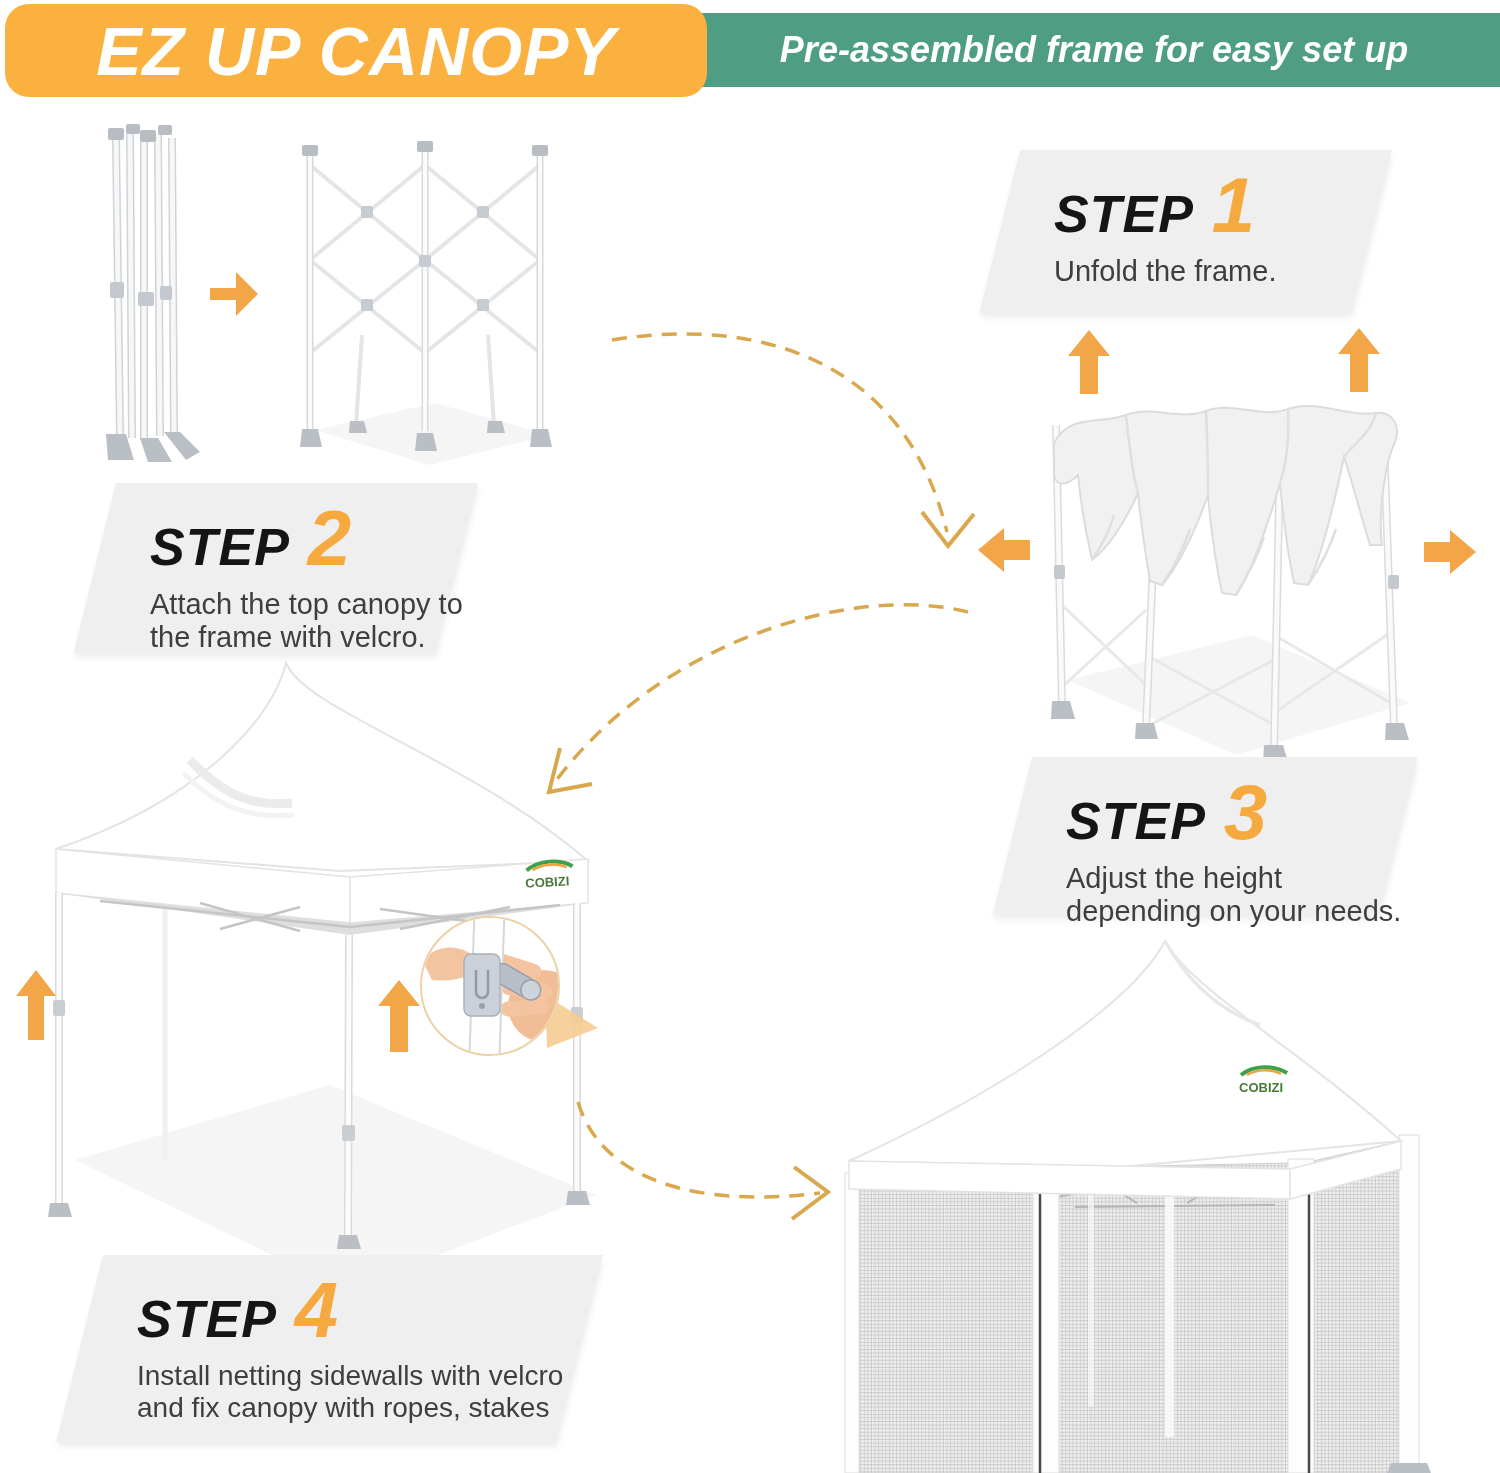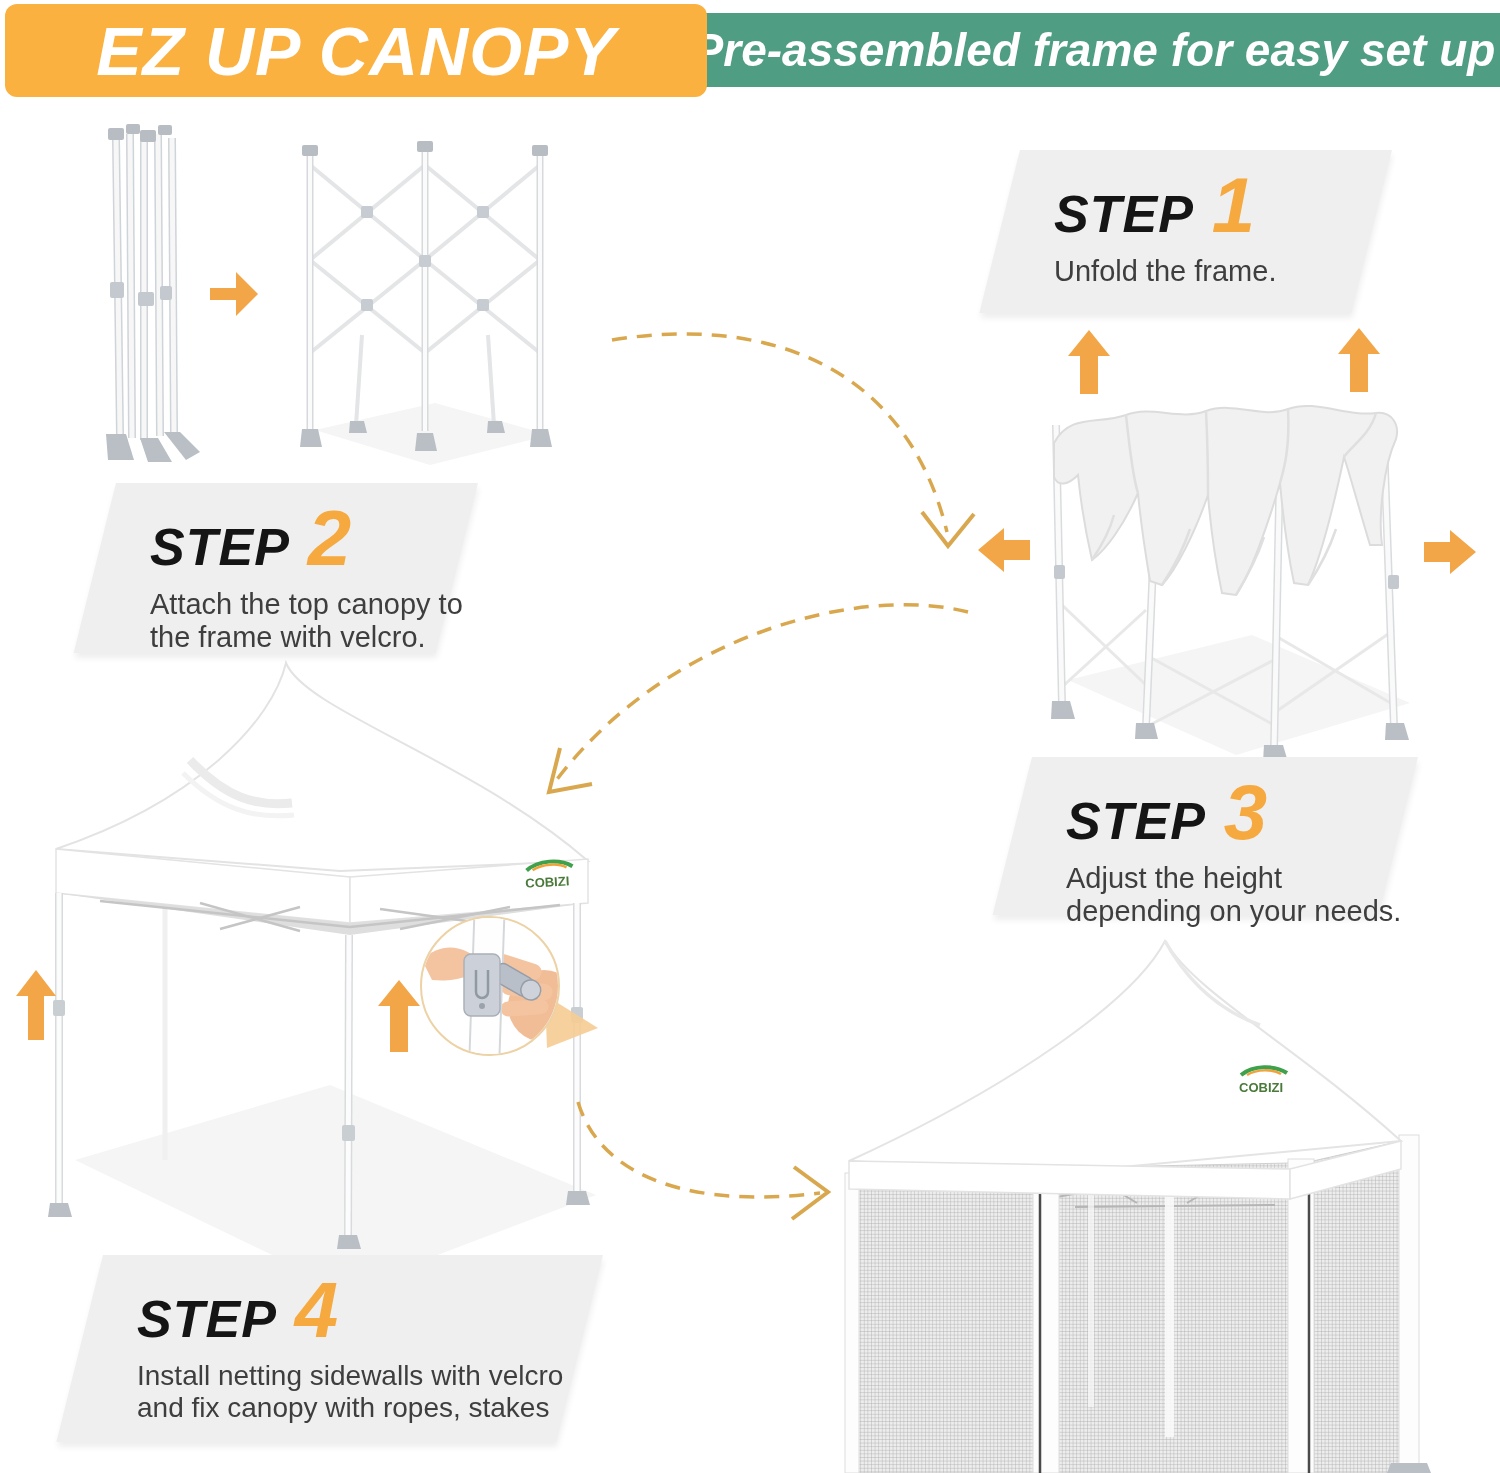--- a/index.html
+++ b/index.html
@@ -4,22 +4,22 @@
 <style>
   html,body{margin:0;padding:0;background:#ffffff;}
   .canvas{position:relative;width:1500px;height:1473px;overflow:hidden;background:#ffffff;
           font-family:"Liberation Sans",sans-serif;}
   svg{display:block;}
   .overlay{position:absolute;left:0;top:0;}
 
   
   .tagline-band{position:absolute;left:688px;top:13px;width:812px;height:74px;background:#4F9D82;
                 display:flex;align-items:center;justify-content:center;z-index:4;}
-  .tagline-band span{color:#ffffff;font-size:46px;font-weight:700;font-style:italic;letter-spacing:0px;white-space:nowrap;}
-  .brand-pill{position:absolute;left:5px;top:4px;width:702px;height:93px;background:#FBB140;border-radius:12px;
+  .tagline-band span{color:#ffffff;font-size:36px;font-weight:700;font-style:italic;letter-spacing:0px;white-space:nowrap;}
+  .brand-pill{position:absolute;left:5px;top:4px;width:702px;height:93px;background:#FBB140;border-radius:24px;
               display:flex;align-items:center;justify-content:center;z-index:5;}
   .brand-pill span{color:#ffffff;font-size:68px;font-weight:700;font-style:italic;letter-spacing:1px;white-space:nowrap;}
 
   
   .step-panel{position:absolute;background:#EFEFEF;transform:skewX(-14deg);transform-origin:0 0;
               box-shadow:2px 5px 6px rgba(0,0,0,0.07);z-index:6;}
   .step-inner{position:absolute;left:0;top:0;right:0;bottom:0;transform:skewX(14deg);transform-origin:0 0;
               padding:10px 0 0 34px;}
   .step-head{display:flex;align-items:baseline;}
   .step-label{font-size:52px;font-weight:700;font-style:italic;color:#151515;letter-spacing:1px;}

